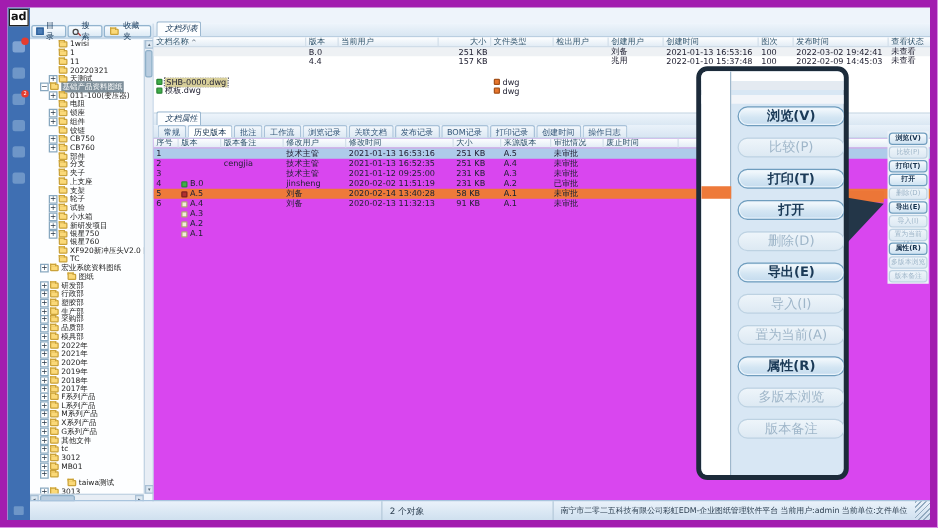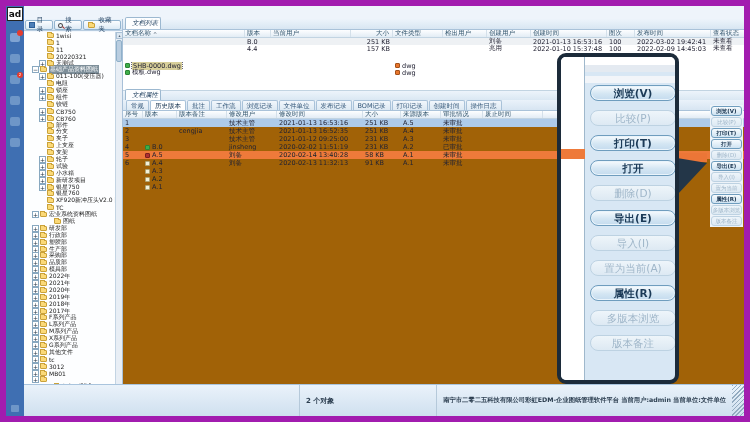--- a/index.html
+++ b/index.html
@@ -46,21 +46,21 @@
   
   .rightpanel{position:absolute;left:117px;top:13px;right:0;bottom:14px;background:#f3f8fd;z-index:1;}
   .sec-tabs{position:absolute;left:0;right:0;height:11px;background:linear-gradient(#edf4fb,#d8e6f2);border-bottom:1px solid #a9c2d9;display:flex;align-items:flex-end;padding-left:2px;}
   .sec-tab{font-size:6.5px;color:#1c3c5c;background:#fdfeff;border:1px solid #9cb8d0;border-bottom:none;border-radius:2px 2px 0 0;padding:1px 2px 1px 6px;font-style:italic;}
   .dl-tabs{top:0;}
   .dl-box{position:absolute;left:0;right:0;top:11px;height:61px;background:#fff;border-bottom:1px solid #c2d4e2;}
   .dp-label{top:72px;}
   .dp-tabs{position:absolute;left:0;right:0;top:81px;height:11px;background:linear-gradient(#eaf2fa,#d7e5f2);border-bottom:1px solid #a9c2d9;display:flex;gap:1px;padding-left:3px;}
   .ptab{font-size:6.5px;color:#35587a;background:linear-gradient(#f2f7fc,#dde9f3);border:1px solid #a9c2d9;border-bottom:none;border-radius:2px 2px 0 0;padding:1px 4px;}
   .ptab.active{background:#fff;font-weight:normal;color:#12304e;}
-  .dp-box{position:absolute;left:0;right:0;top:92px;bottom:2px;background:#a16207;}
+  .dp-box{position:absolute;left:0;right:0;top:92px;bottom:2px;background:#d946ef;}
 
   
   .trow{display:flex;align-items:center;height:7px;font-size:6.5px;color:#223;white-space:nowrap;}
   .thead{height:8px;background:linear-gradient(#fdfeff,#e2ecf5);border-bottom:1px solid #c2d4e2;color:#33566e;}
   .thead .cell{border-right:1px solid #d4e0ea;height:100%;display:flex;align-items:center;}
   .cell{flex:none;overflow:hidden;padding-left:2px;}
   .dc0{width:122px}.dc1{width:26px}.dc2{width:80px}.dc3{width:42px;justify-content:flex-end;text-align:right;padding-right:3px}.dc4{width:50px}.dc5{width:44px}.dc6{width:44px}.dc7{width:76px}.dc8{width:28px}.dc9{width:76px}.dc10{width:42px}
   .hc0{width:20px}.hc1{width:34px}.hc2{width:50px}.hc3{width:50px}.hc4{width:86px}.hc5{width:38px}.hc6{width:40px}.hc7{width:42px}.hc8{width:60px}
   .hrow{height:8px;}
   .hrow.sel-blue{background:#aecbea;}
@@ -68,21 +68,21 @@
   .mini-ic{display:inline-block;width:5px;height:5px;margin-right:2px;flex:none;border-radius:1px;}
   .ic-green{background:#3fae49;border:1px solid #2c8436;}
   .ic-red{background:#b03030;border:1px solid #7d1f1f;}
   .ic-page{background:#f4f0d8;border:1px solid #b0a878;}
   .ic-dwg{background:#e8762c;border:1px solid #a4511a;}
   .namehl{background:#d8cf9a;outline:1px dotted #667;padding:0 1px;}
   .sortmark{font-size:5px;color:#456;margin-left:2px;}
   .cflex{display:flex;align-items:center;margin-top:48px;}
 
   
-  .statusbar{position:absolute;left:18px;right:0;bottom:0;height:32px;background:linear-gradient(#eaf2fa,#cfe0ef);border-top:1px solid #a9c4dd;display:flex;align-items:center;z-index:6;font-size:7px;color:#2c3e50;font-weight:bold;}
+  .statusbar{position:absolute;left:18px;right:0;bottom:0;height:16px;background:linear-gradient(#eaf2fa,#cfe0ef);border-top:1px solid #a9c4dd;display:flex;align-items:center;z-index:6;font-size:7px;color:#2c3e50;}
   .st-sp{flex:1;height:100%;}
   .st-cell{height:100%;display:flex;align-items:center;border-left:1px solid #b5c9da;padding:0 6px;white-space:nowrap;}
   .st-company{font-size:6.3px;}
   .grip{width:12px;height:100%;background:repeating-linear-gradient(135deg,#93abc0 0 1px,transparent 1px 3px);}
 
   
   .smenu{position:absolute;right:1px;top:99px;width:33px;background:#edf3f9;padding:1px;display:flex;flex-direction:column;gap:1px;z-index:4;}
   .sbtn{width:31px;height:10px;border-radius:3px;font-size:5.5px;line-height:8px;text-align:center;}
   .sbtn.en{background:linear-gradient(#f7fbfe,#cfe3f2);border:1px solid #6f9dbe;color:#16324e;font-weight:bold;}
   .sbtn.dis{background:linear-gradient(#eef5fa,#dde9f3);border:1px solid #bdd2e2;color:#9fb6c9;}
@@ -480,21 +480,21 @@
 
     <div class="sec-tabs dp-label">
       <span class="sec-tab">文档属性</span>
     </div>
     <div class="dp-tabs" id="props-tabs">
         <span class="ptab">常规</span>
         <span class="ptab active">历史版本</span>
         <span class="ptab">批注</span>
         <span class="ptab">工作流</span>
         <span class="ptab">浏览记录</span>
-        <span class="ptab">文件单位</span>
+        <span class="ptab">关联文档</span>
         <span class="ptab">发布记录</span>
         <span class="ptab">BOM记录</span>
         <span class="ptab">打印记录</span>
         <span class="ptab">创建时间</span>
         <span class="ptab">操作日志</span>
       </div>
     <div class="dp-box">
       <div class="trow thead" id="hist-head">
           <span class="cell hc0">序号</span>
           <span class="cell hc1">版本</span>

